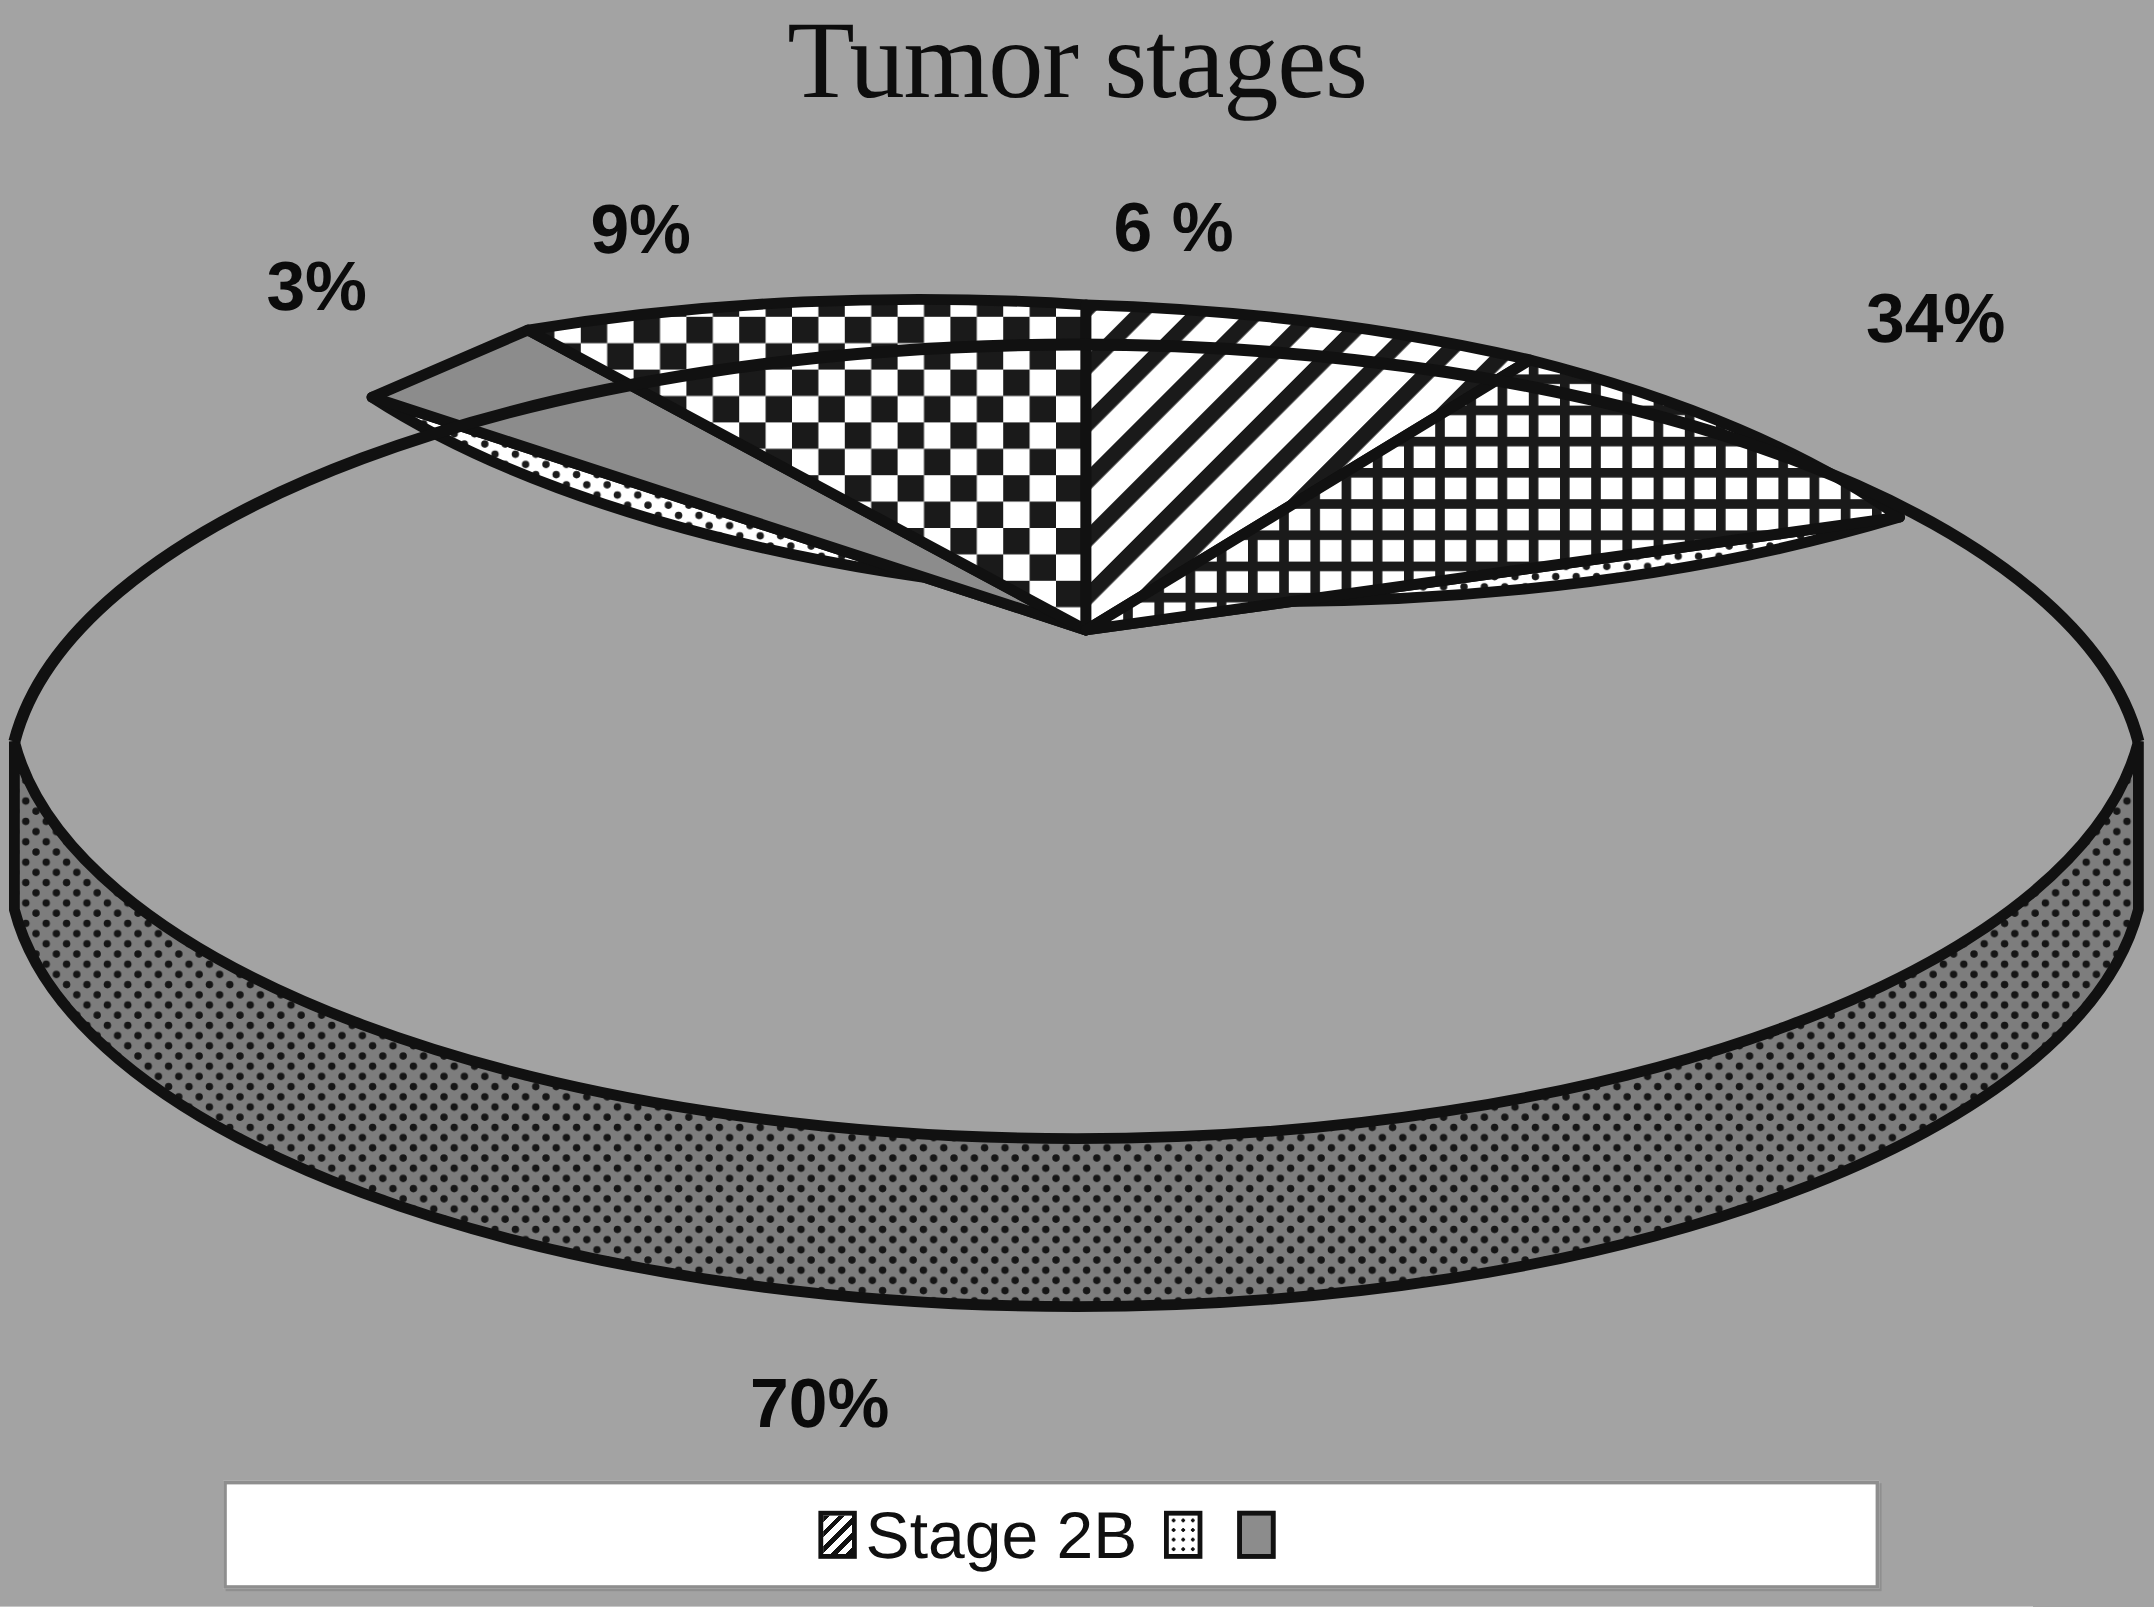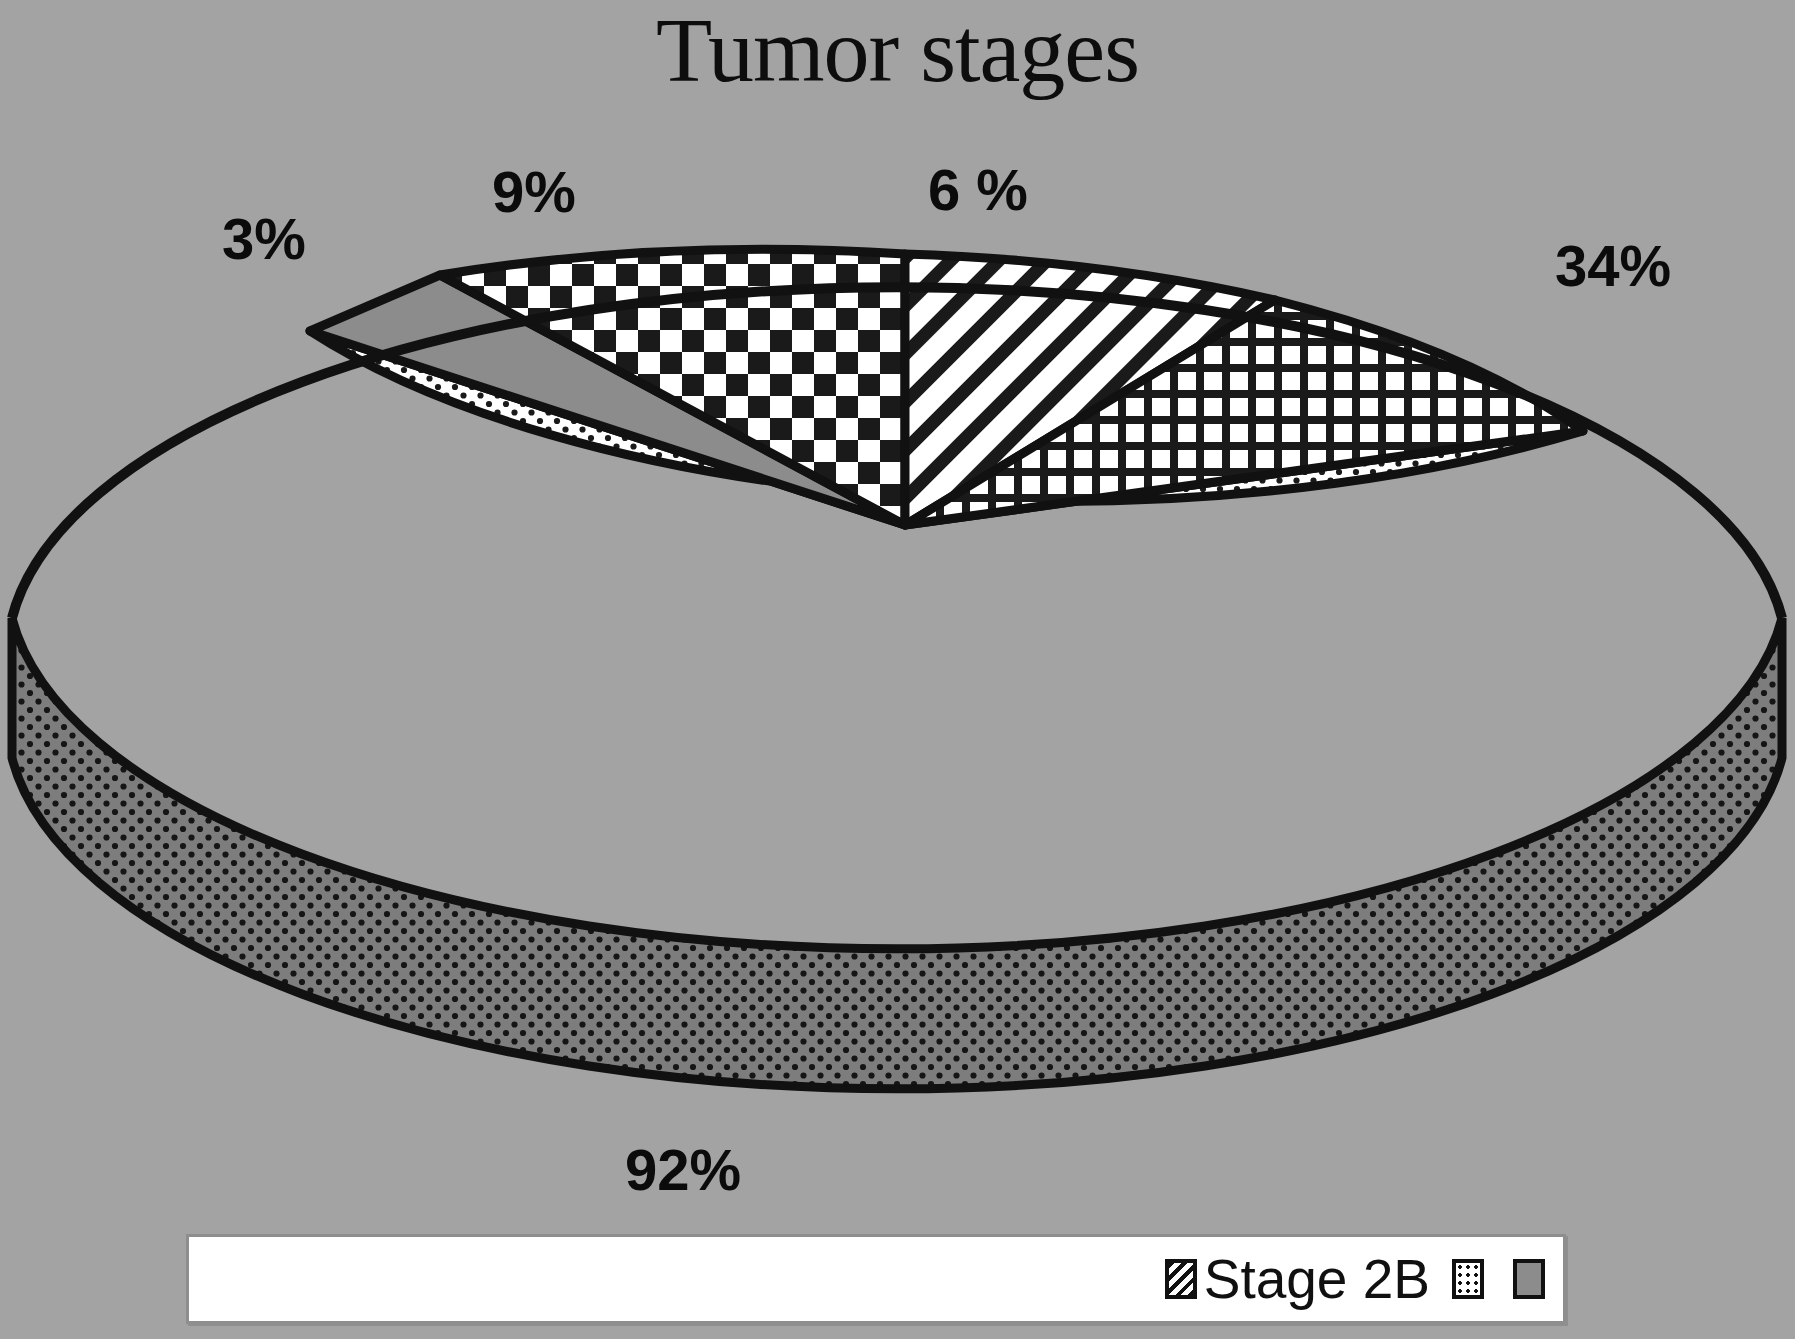--- a/index.html
+++ b/index.html
@@ -61,21 +61,21 @@
     position: absolute;
     left: 186px;
     top: 1234px;
     width: 1380px;
     height: 90px;
     box-sizing: border-box;
     border: 3px solid #8e8e8e;
     background: #ffffff;
     display: flex;
     align-items: center;
-    justify-content: flex-end;
+    justify-content: center;
     box-shadow: 2px 2px 0 rgba(0,0,0,0.12);
   }
   .legend-item {
     display: flex;
     align-items: center;
     margin: 0 11px;
   }
   .legend-swatch {
     width: 32px;
     height: 40px;
@@ -199,21 +199,21 @@
             Z" fill="url(#pat-grid)" stroke="#111111" stroke-width="9" stroke-linejoin="round"></path>
 
         <path d="M 12,618 A 890,370 0 0 1 1782,618" fill="none" stroke="#111111" stroke-width="10"></path>
       </g>
     </svg>
 
     <div class="pct-label" id="pct-3">3%</div>
     <div class="pct-label" id="pct-9">9%</div>
     <div class="pct-label" id="pct-6">6 %</div>
     <div class="pct-label" id="pct-12">34%</div>
-    <div class="pct-label" id="pct-70">92%</div>
+    <div class="pct-label" id="pct-70">70%</div>
   </div>
 
   <div id="legend">
 
     <div class="legend-item">
       <span class="legend-swatch sw-diag"></span>
       <span class="legend-text">Stage 2B</span>
     </div>
 
 

